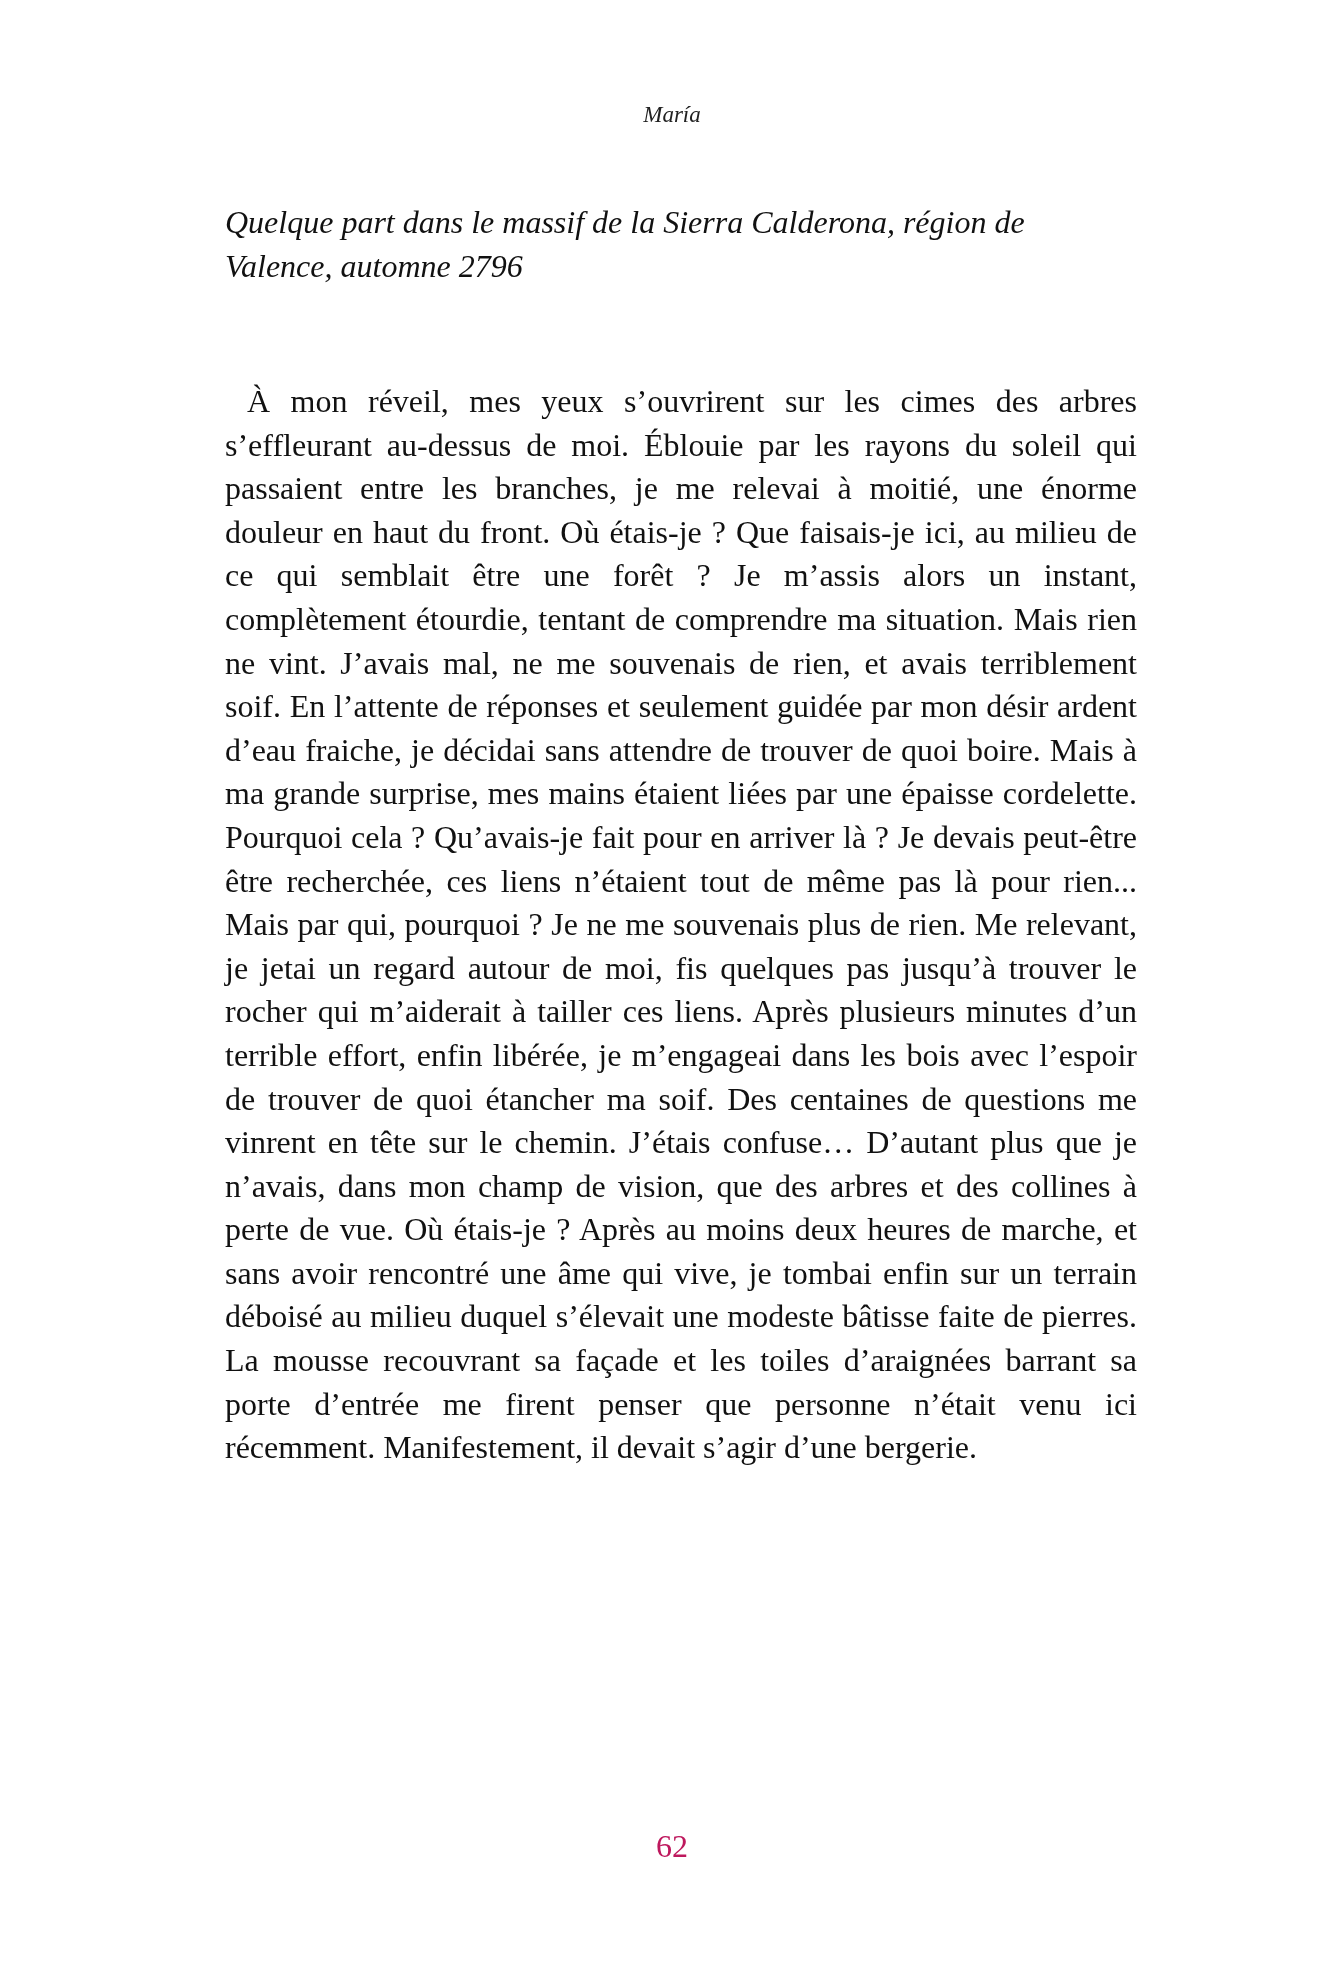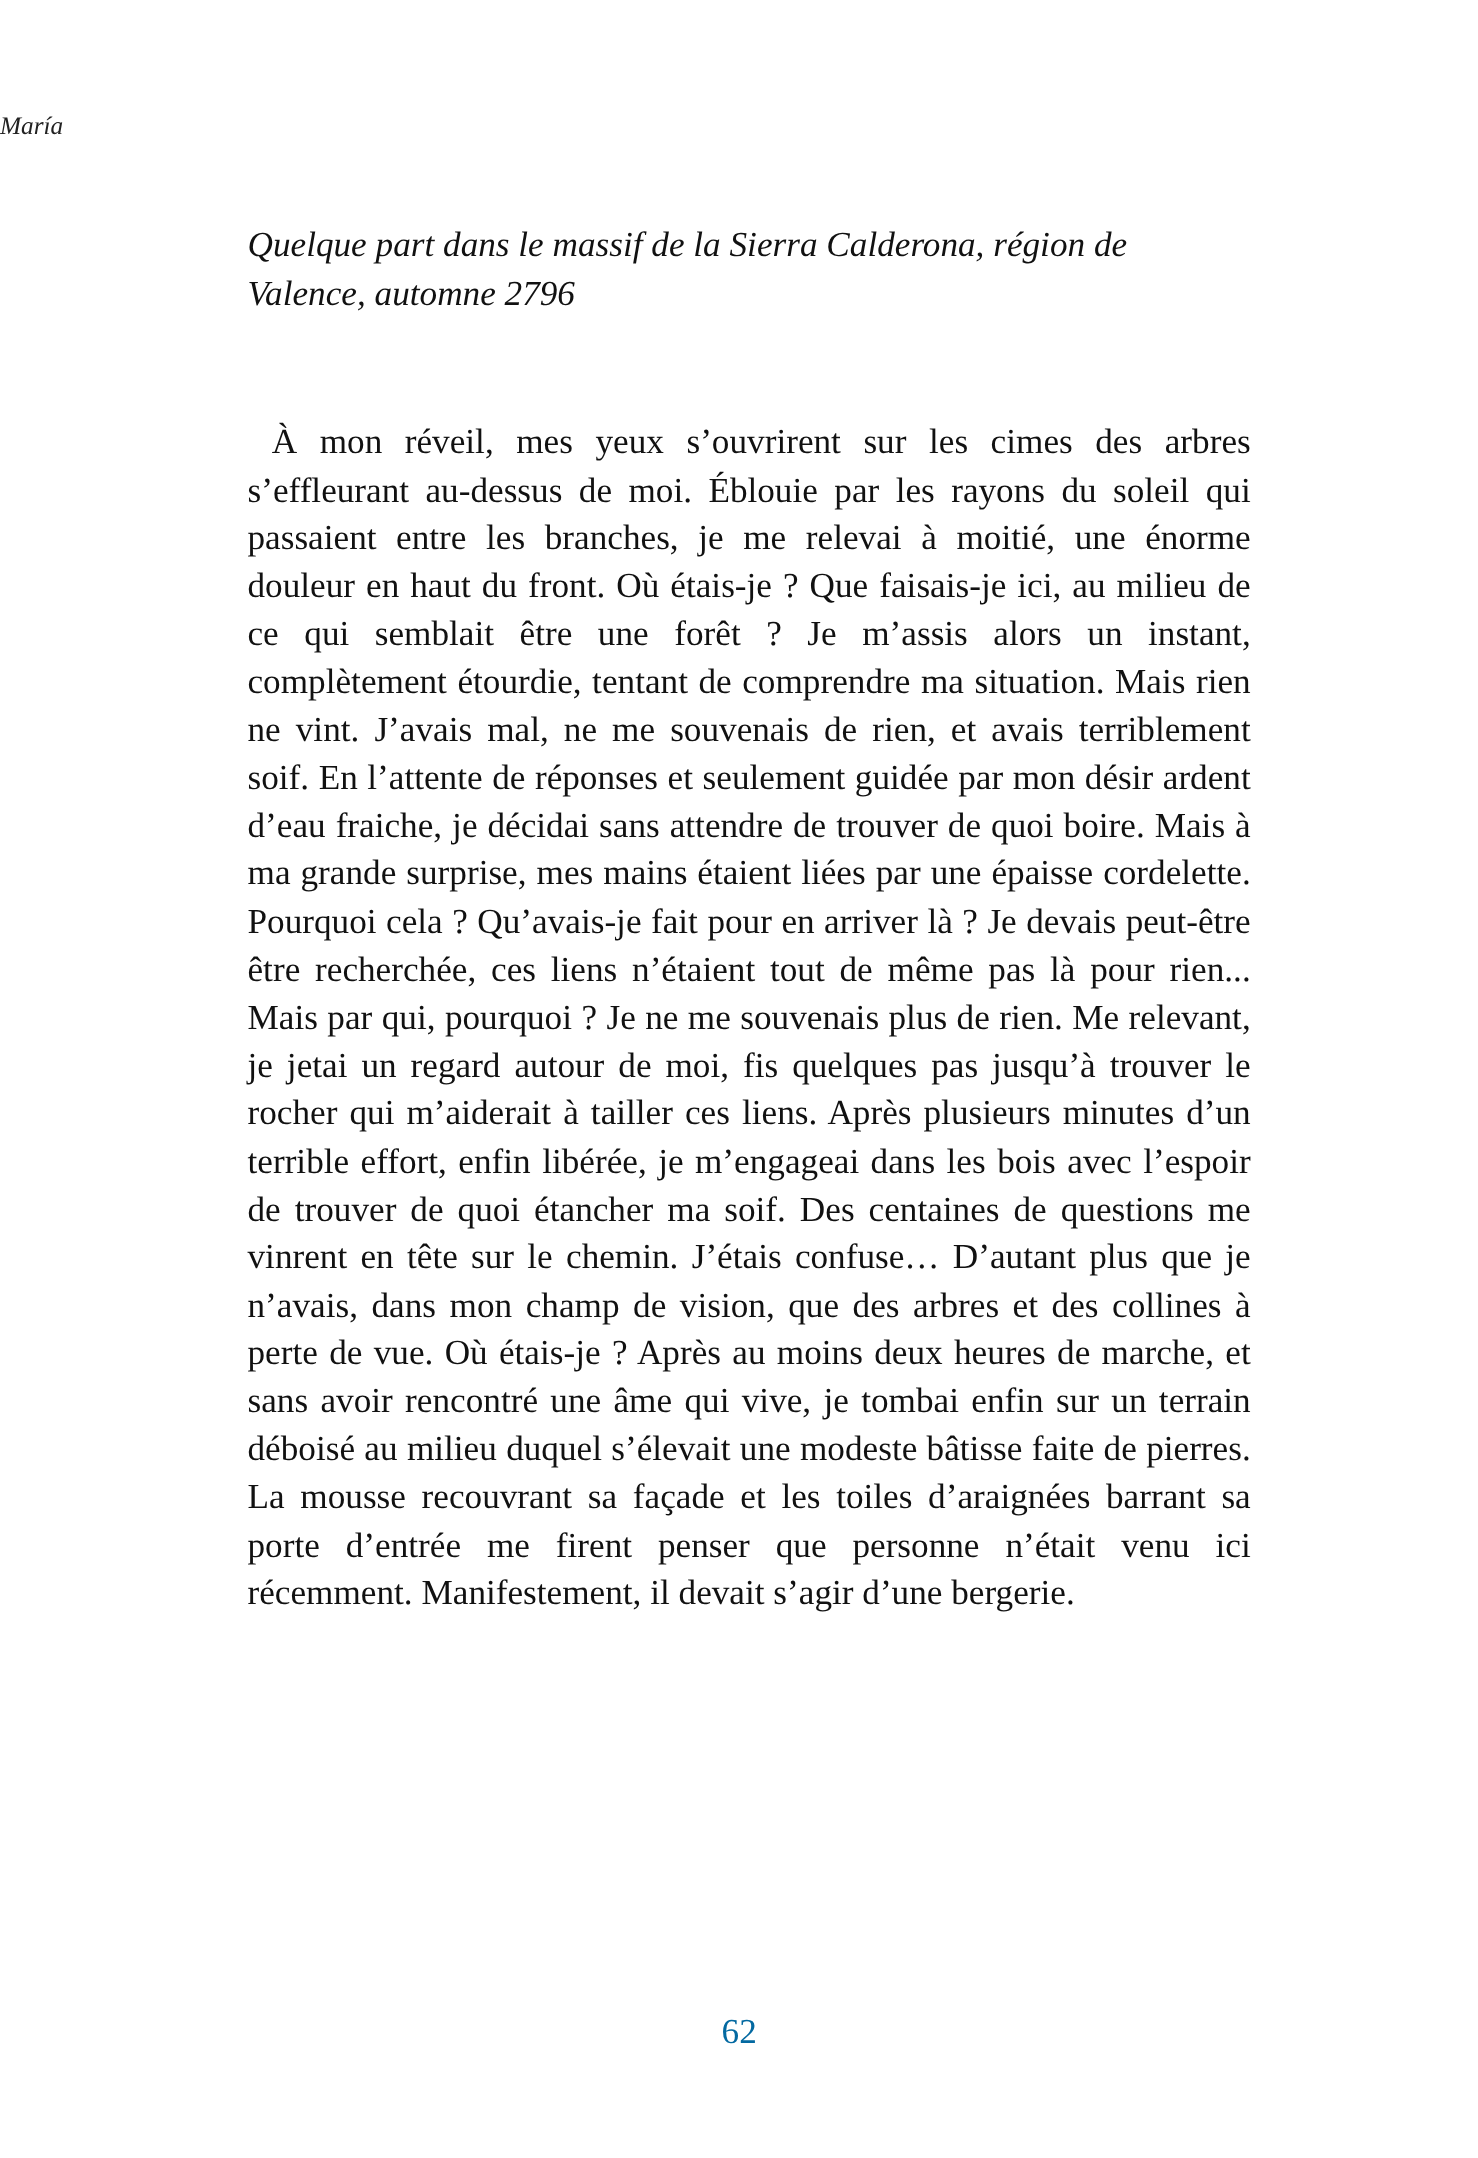--- a/index.html
+++ b/index.html
@@ -1,35 +1,35 @@
 <!DOCTYPE html>
 <html><head>
 <meta charset="utf-8">
 <style>
   html, body { margin: 0; padding: 0; background: #ffffff; }
   body { width: 1344px; height: 1962px; position: relative; overflow: hidden; color: #1a1a1a; }
   .running-head {
-    position: absolute; top: 102px; left: 0; width: 1344px; text-align: left;
+    position: absolute; top: 102px; left: 0; width: 1344px; text-align: center;
     font-family: "Liberation Serif", "DejaVu Serif", serif; font-style: italic;
     font-size: 23px; color: #222;
   }
   .subtitle {
     position: absolute; top: 200px; left: 225px; width: 900px;
     font-family: "Liberation Serif", "DejaVu Serif", serif; font-style: italic;
     font-size: 32px; line-height: 44px; color: #111;
   }
   .body-text {
     position: absolute; top: 380px; left: 225px; width: 912px;
     font-family: "Liberation Serif", "DejaVu Serif", serif;
     font-size: 32px; line-height: 43.6px; color: #111;
     text-align: justify; text-indent: 22px; hyphens: none;
   }
   .page-number {
     position: absolute; top: 1828px; left: 0; width: 1344px; text-align: center;
-    font-family: "Liberation Serif", "DejaVu Serif", serif; font-size: 32px; color: #0369a1;
+    font-family: "Liberation Serif", "DejaVu Serif", serif; font-size: 32px; color: #be185d;
   }
 </style>
 </head>
 <body>
 
 <div class="running-head">María</div>
 <div class="subtitle">Quelque part dans le massif de la Sierra Calderona, région de Valence, automne 2796</div>
 <div class="body-text">À mon réveil, mes yeux s’ouvrirent sur les cimes des arbres s’effleurant au-dessus de moi. Éblouie par les rayons du soleil qui passaient entre les branches, je me relevai à moitié, une énorme douleur en haut du front. Où étais-je ? Que faisais-je ici, au milieu de ce qui semblait être une forêt ? Je m’assis alors un instant, complètement étourdie, tentant de comprendre ma situation. Mais rien ne vint. J’avais mal, ne me souvenais de rien, et avais terriblement soif. En l’attente de réponses et seulement guidée par mon désir ardent d’eau fraiche, je décidai sans attendre de trouver de quoi boire. Mais à ma grande surprise, mes mains étaient liées par une épaisse cordelette. Pourquoi cela ? Qu’avais-je fait pour en arriver là ? Je devais peut-être être recherchée, ces liens n’étaient tout de même pas là pour rien... Mais par qui, pourquoi ? Je ne me souvenais plus de rien. Me relevant, je jetai un regard autour de moi, fis quelques pas jusqu’à trouver le rocher qui m’aiderait à tailler ces liens. Après plusieurs minutes d’un terrible effort, enfin libérée, je m’engageai dans les bois avec l’espoir de trouver de quoi étancher ma soif. Des centaines de questions me vinrent en tête sur le chemin. J’étais confuse… D’autant plus que je n’avais, dans mon champ de vision, que des arbres et des collines à perte de vue. Où étais-je ? Après au moins deux heures de marche, et sans avoir rencontré une âme qui vive, je tombai enfin sur un terrain déboisé au milieu duquel s’élevait une modeste bâtisse faite de pierres. La mousse recouvrant sa façade et les toiles d’araignées barrant sa porte d’entrée me firent penser que personne n’était venu ici récemment. Manifestement, il devait s’agir d’une bergerie.</div>
 <div class="page-number">62</div>
 

